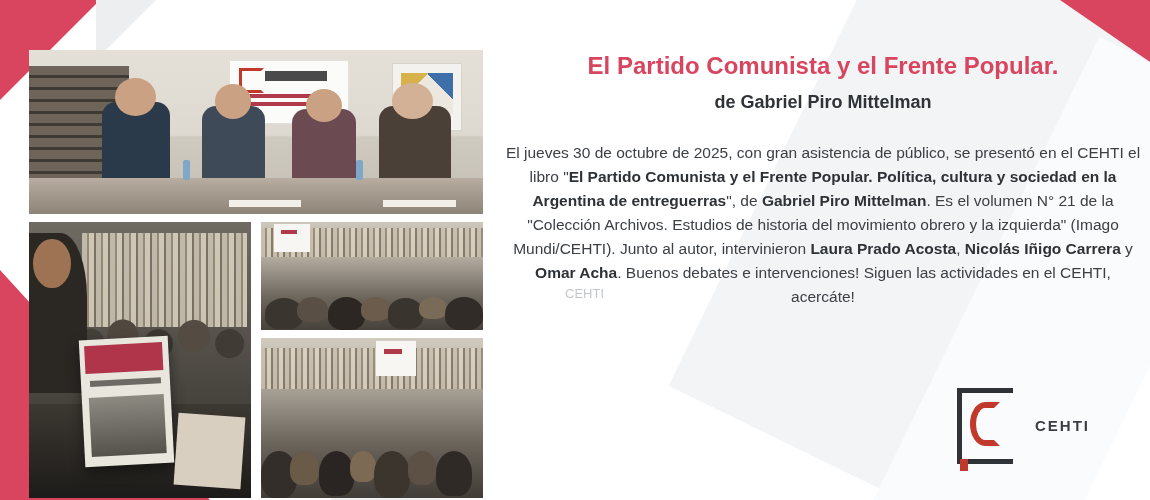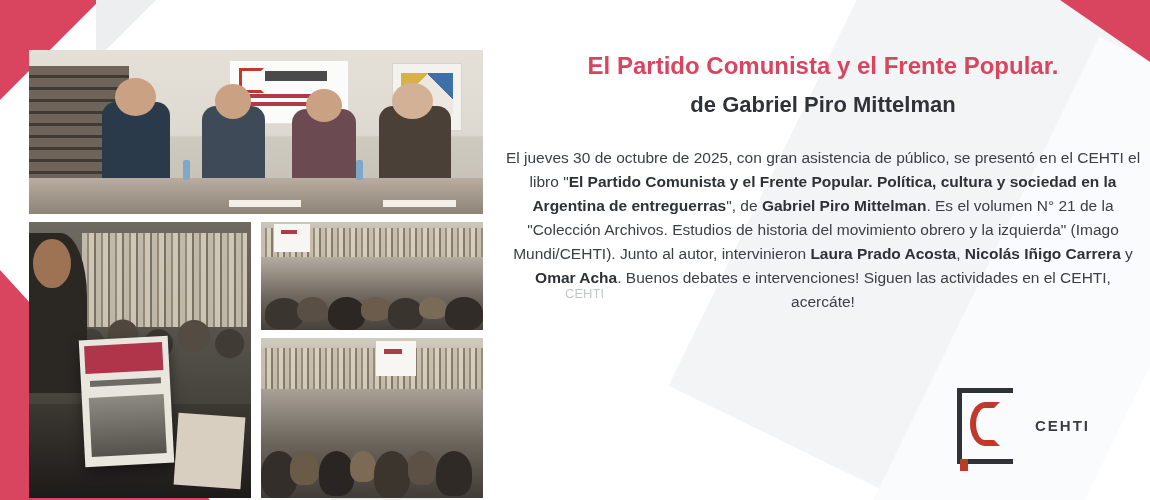--- a/index.html
+++ b/index.html
@@ -410,21 +410,21 @@
   }
   .subtitle {
     color: #3f4348;
     font-size: 16px;
     font-weight: bold;
     margin: 8px 0 0 0;
     line-height: 1.2;
   }
   .author {
     color: #2f3337;
-    font-size: 22px;
+    font-size: 18px;
     font-weight: bold;
     margin: 12px 0 0 0;
   }
   .body-text {
     color: #3c4045;
     font-size: 15.5px;
     line-height: 1.55;
     margin: 28px 0 0 0;
     text-align: center;
   }

